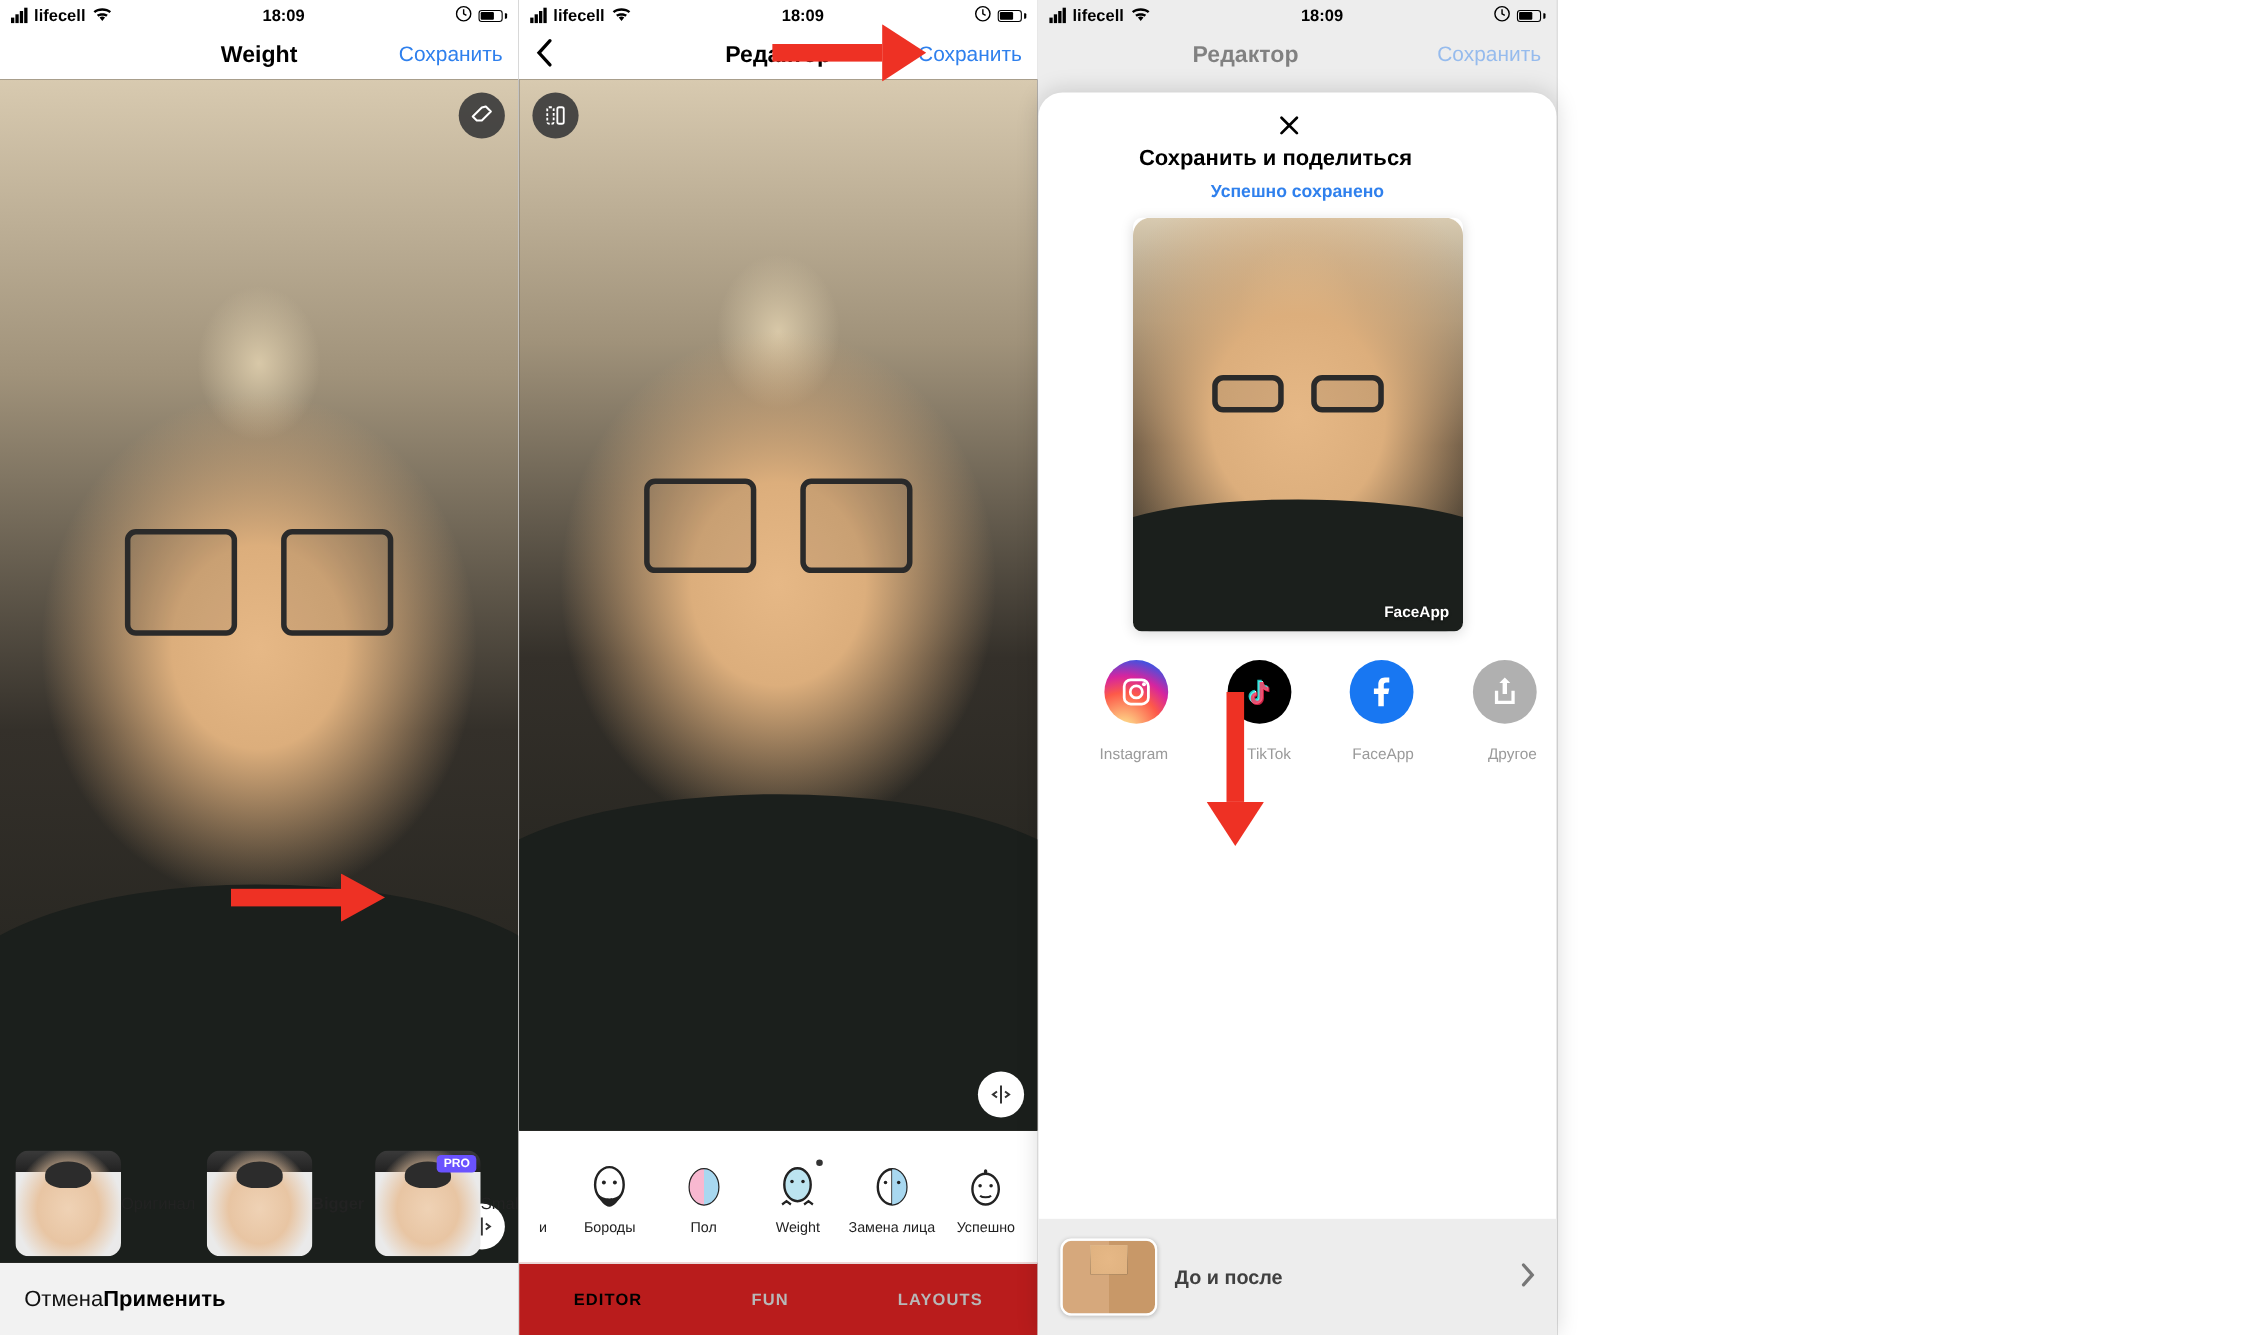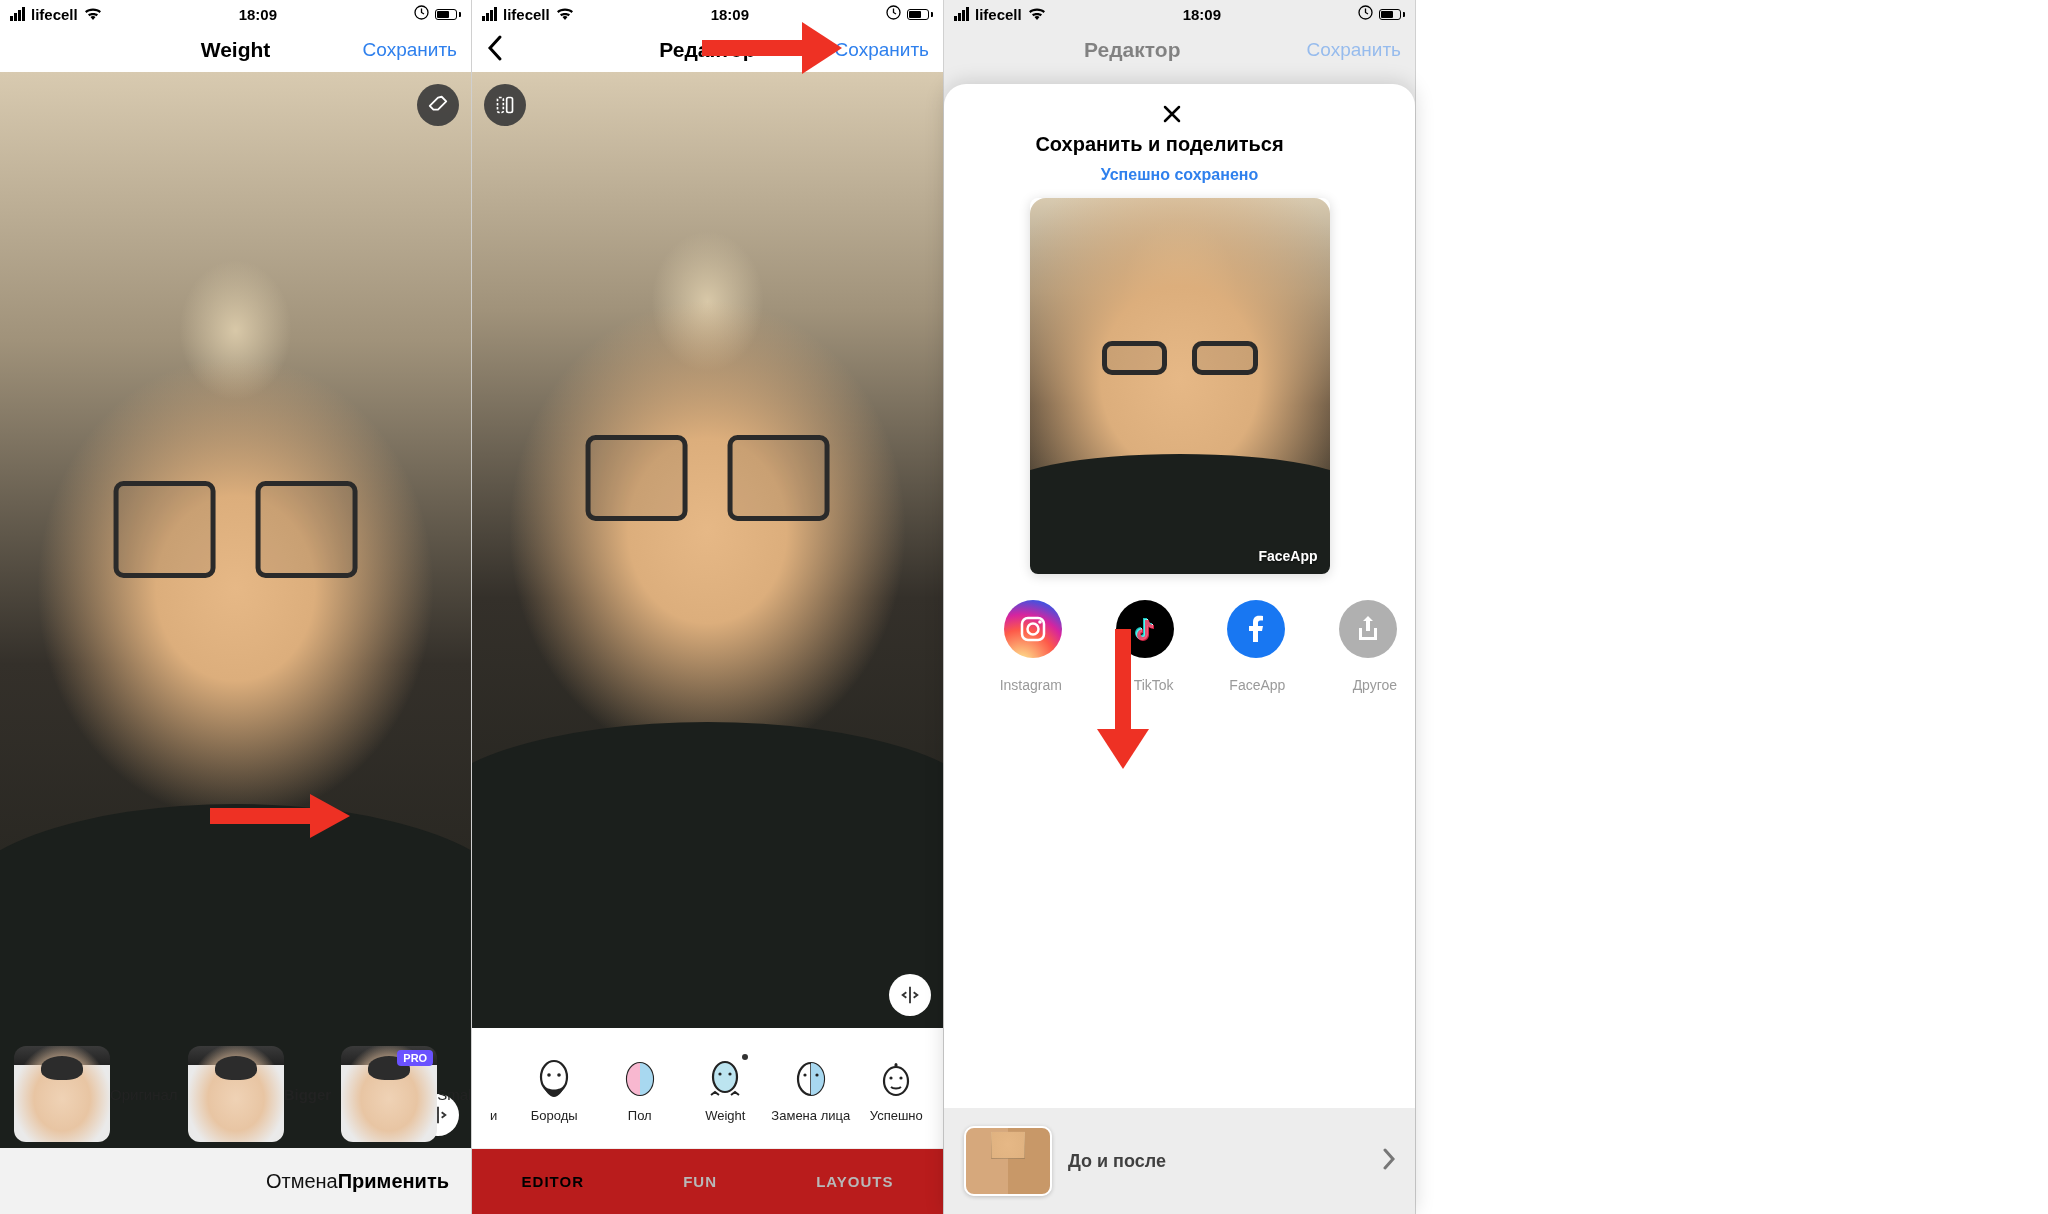--- a/index.html
+++ b/index.html
@@ -175,21 +175,21 @@
     font-weight: 700;
     padding: 2px 6px;
     border-radius: 4px;
   }
 
   
   .apply-bar {
     height: 66px;
     display: flex;
     align-items: center;
-    justify-content: flex-end;
+    justify-content: flex-start;
     padding: 0 22px 0 22px;
     background: #f2f2f2;
     font-size: 20px;
   }
   .apply-bar .cancel { color: #111; }
   .apply-bar .apply { font-weight: 700; color: #000; }
 
   
   .tool-row {
     height: 120px;

